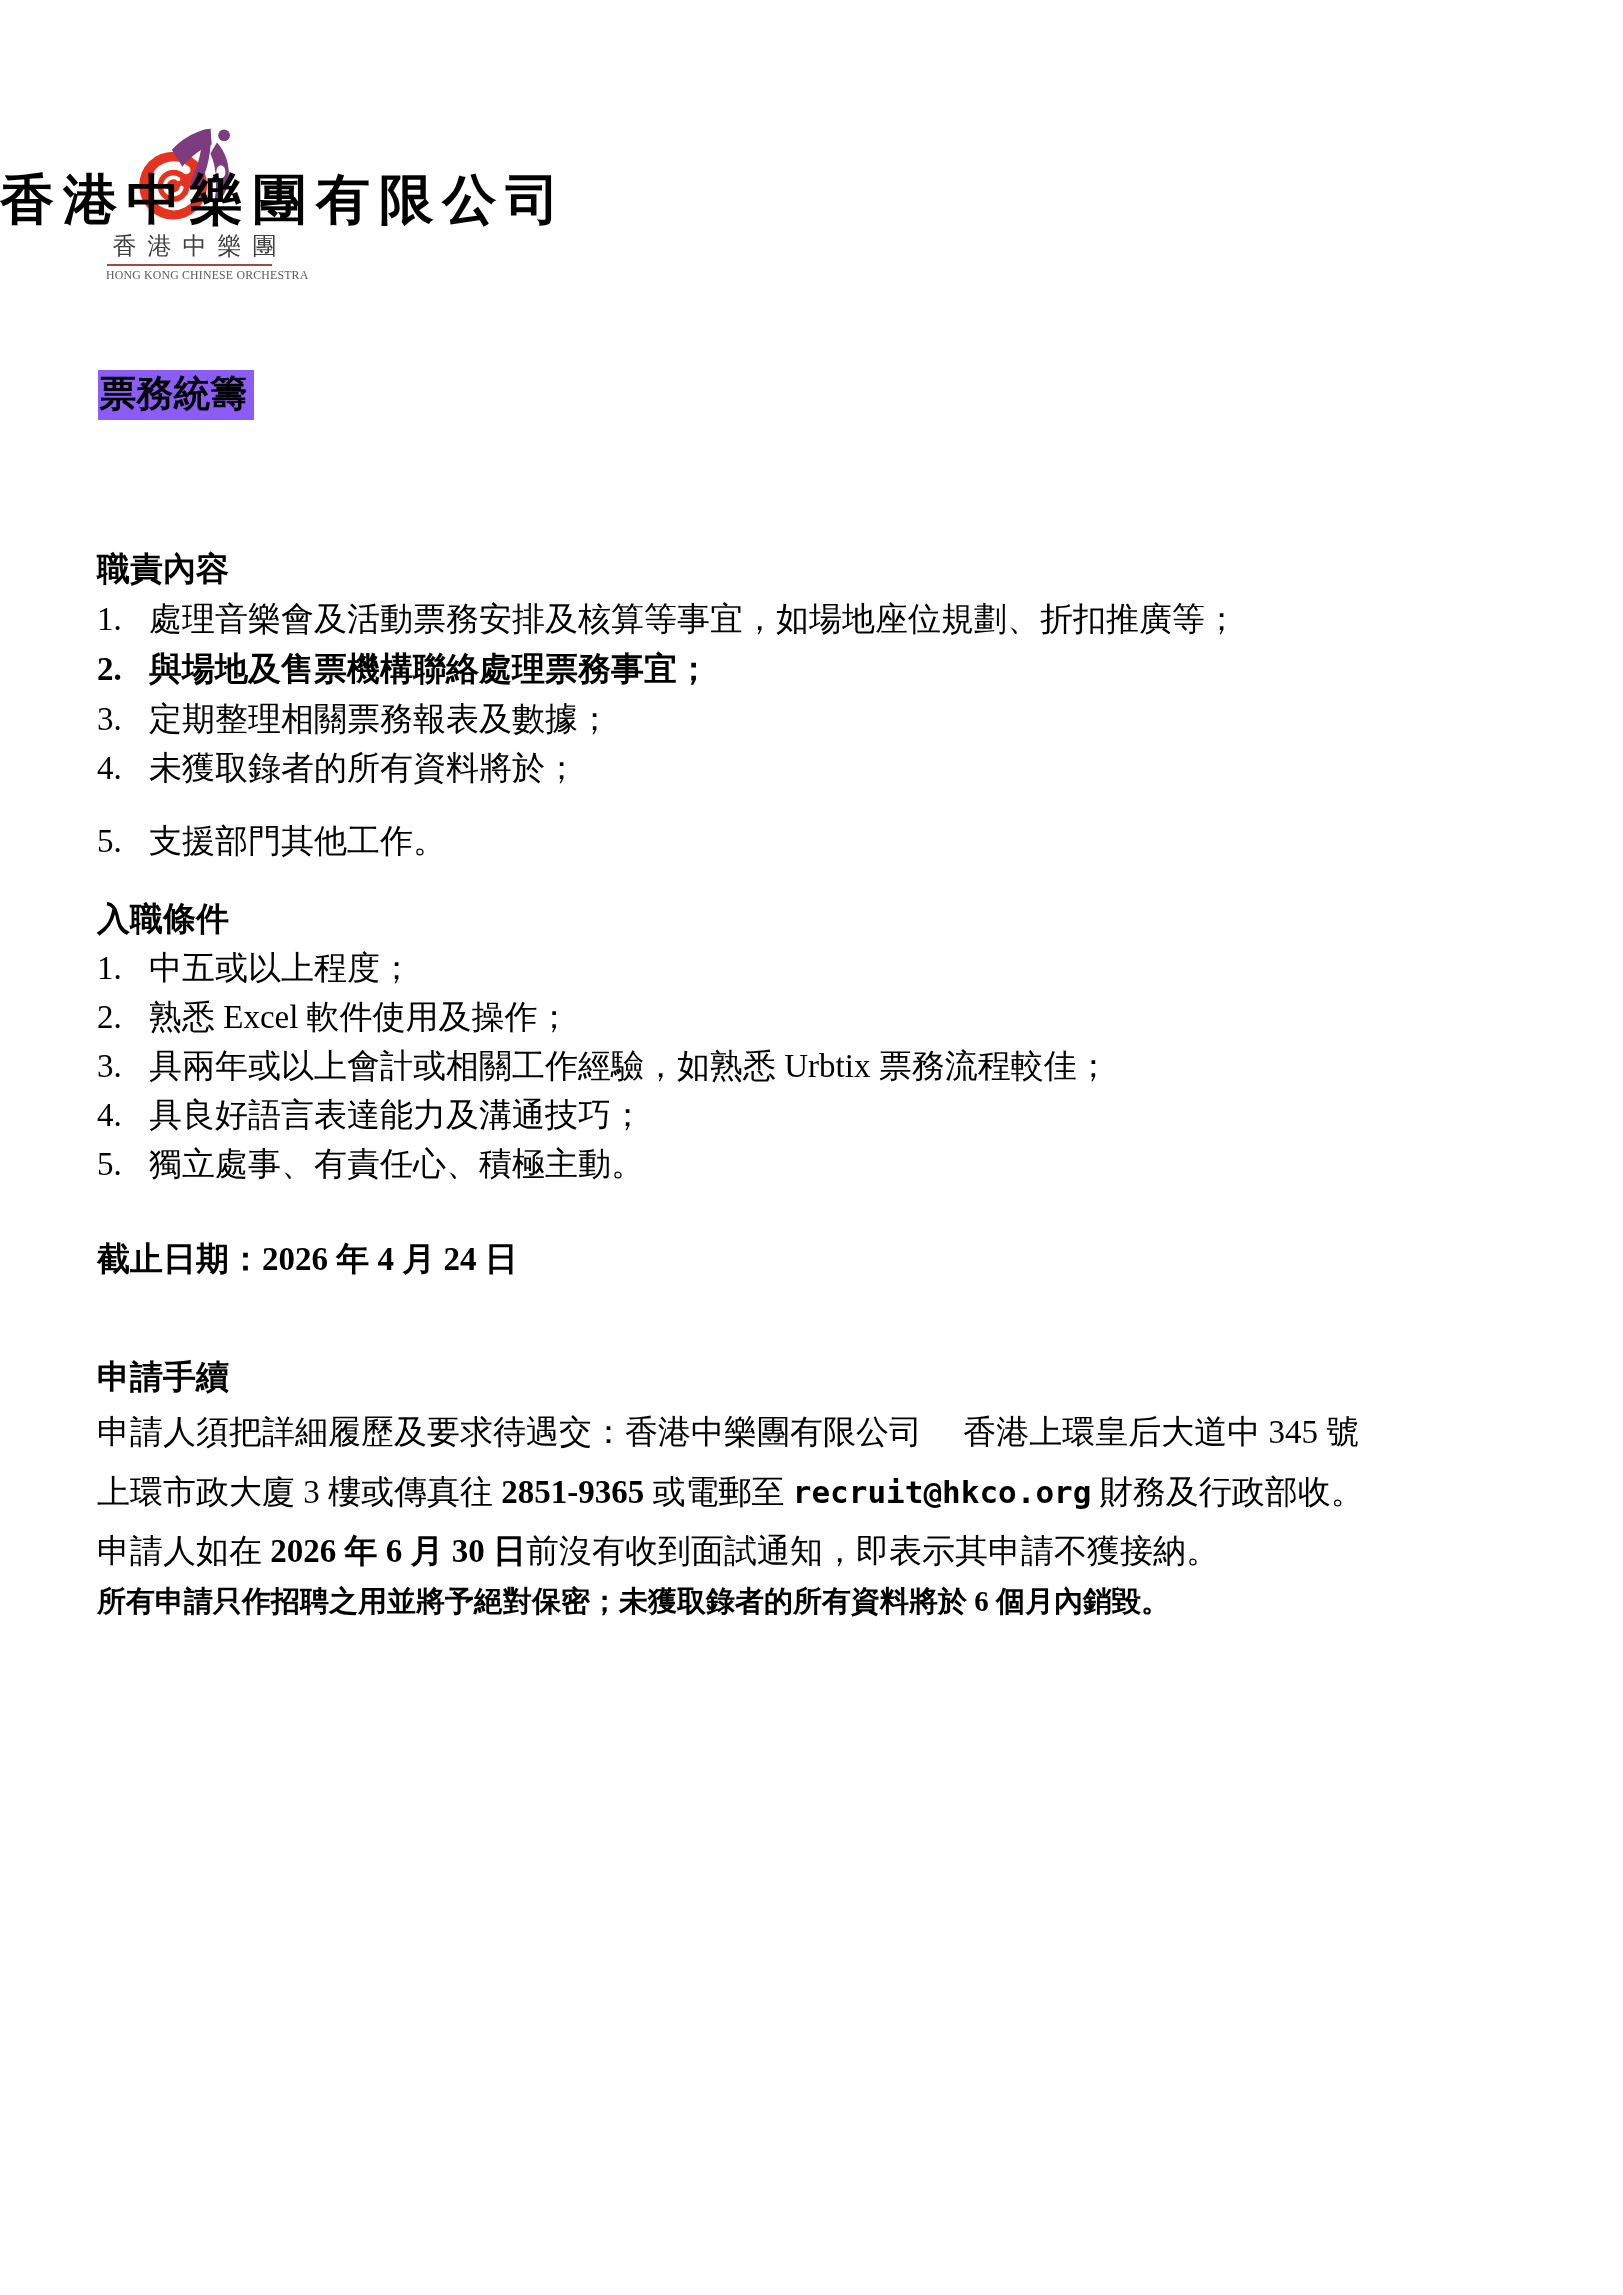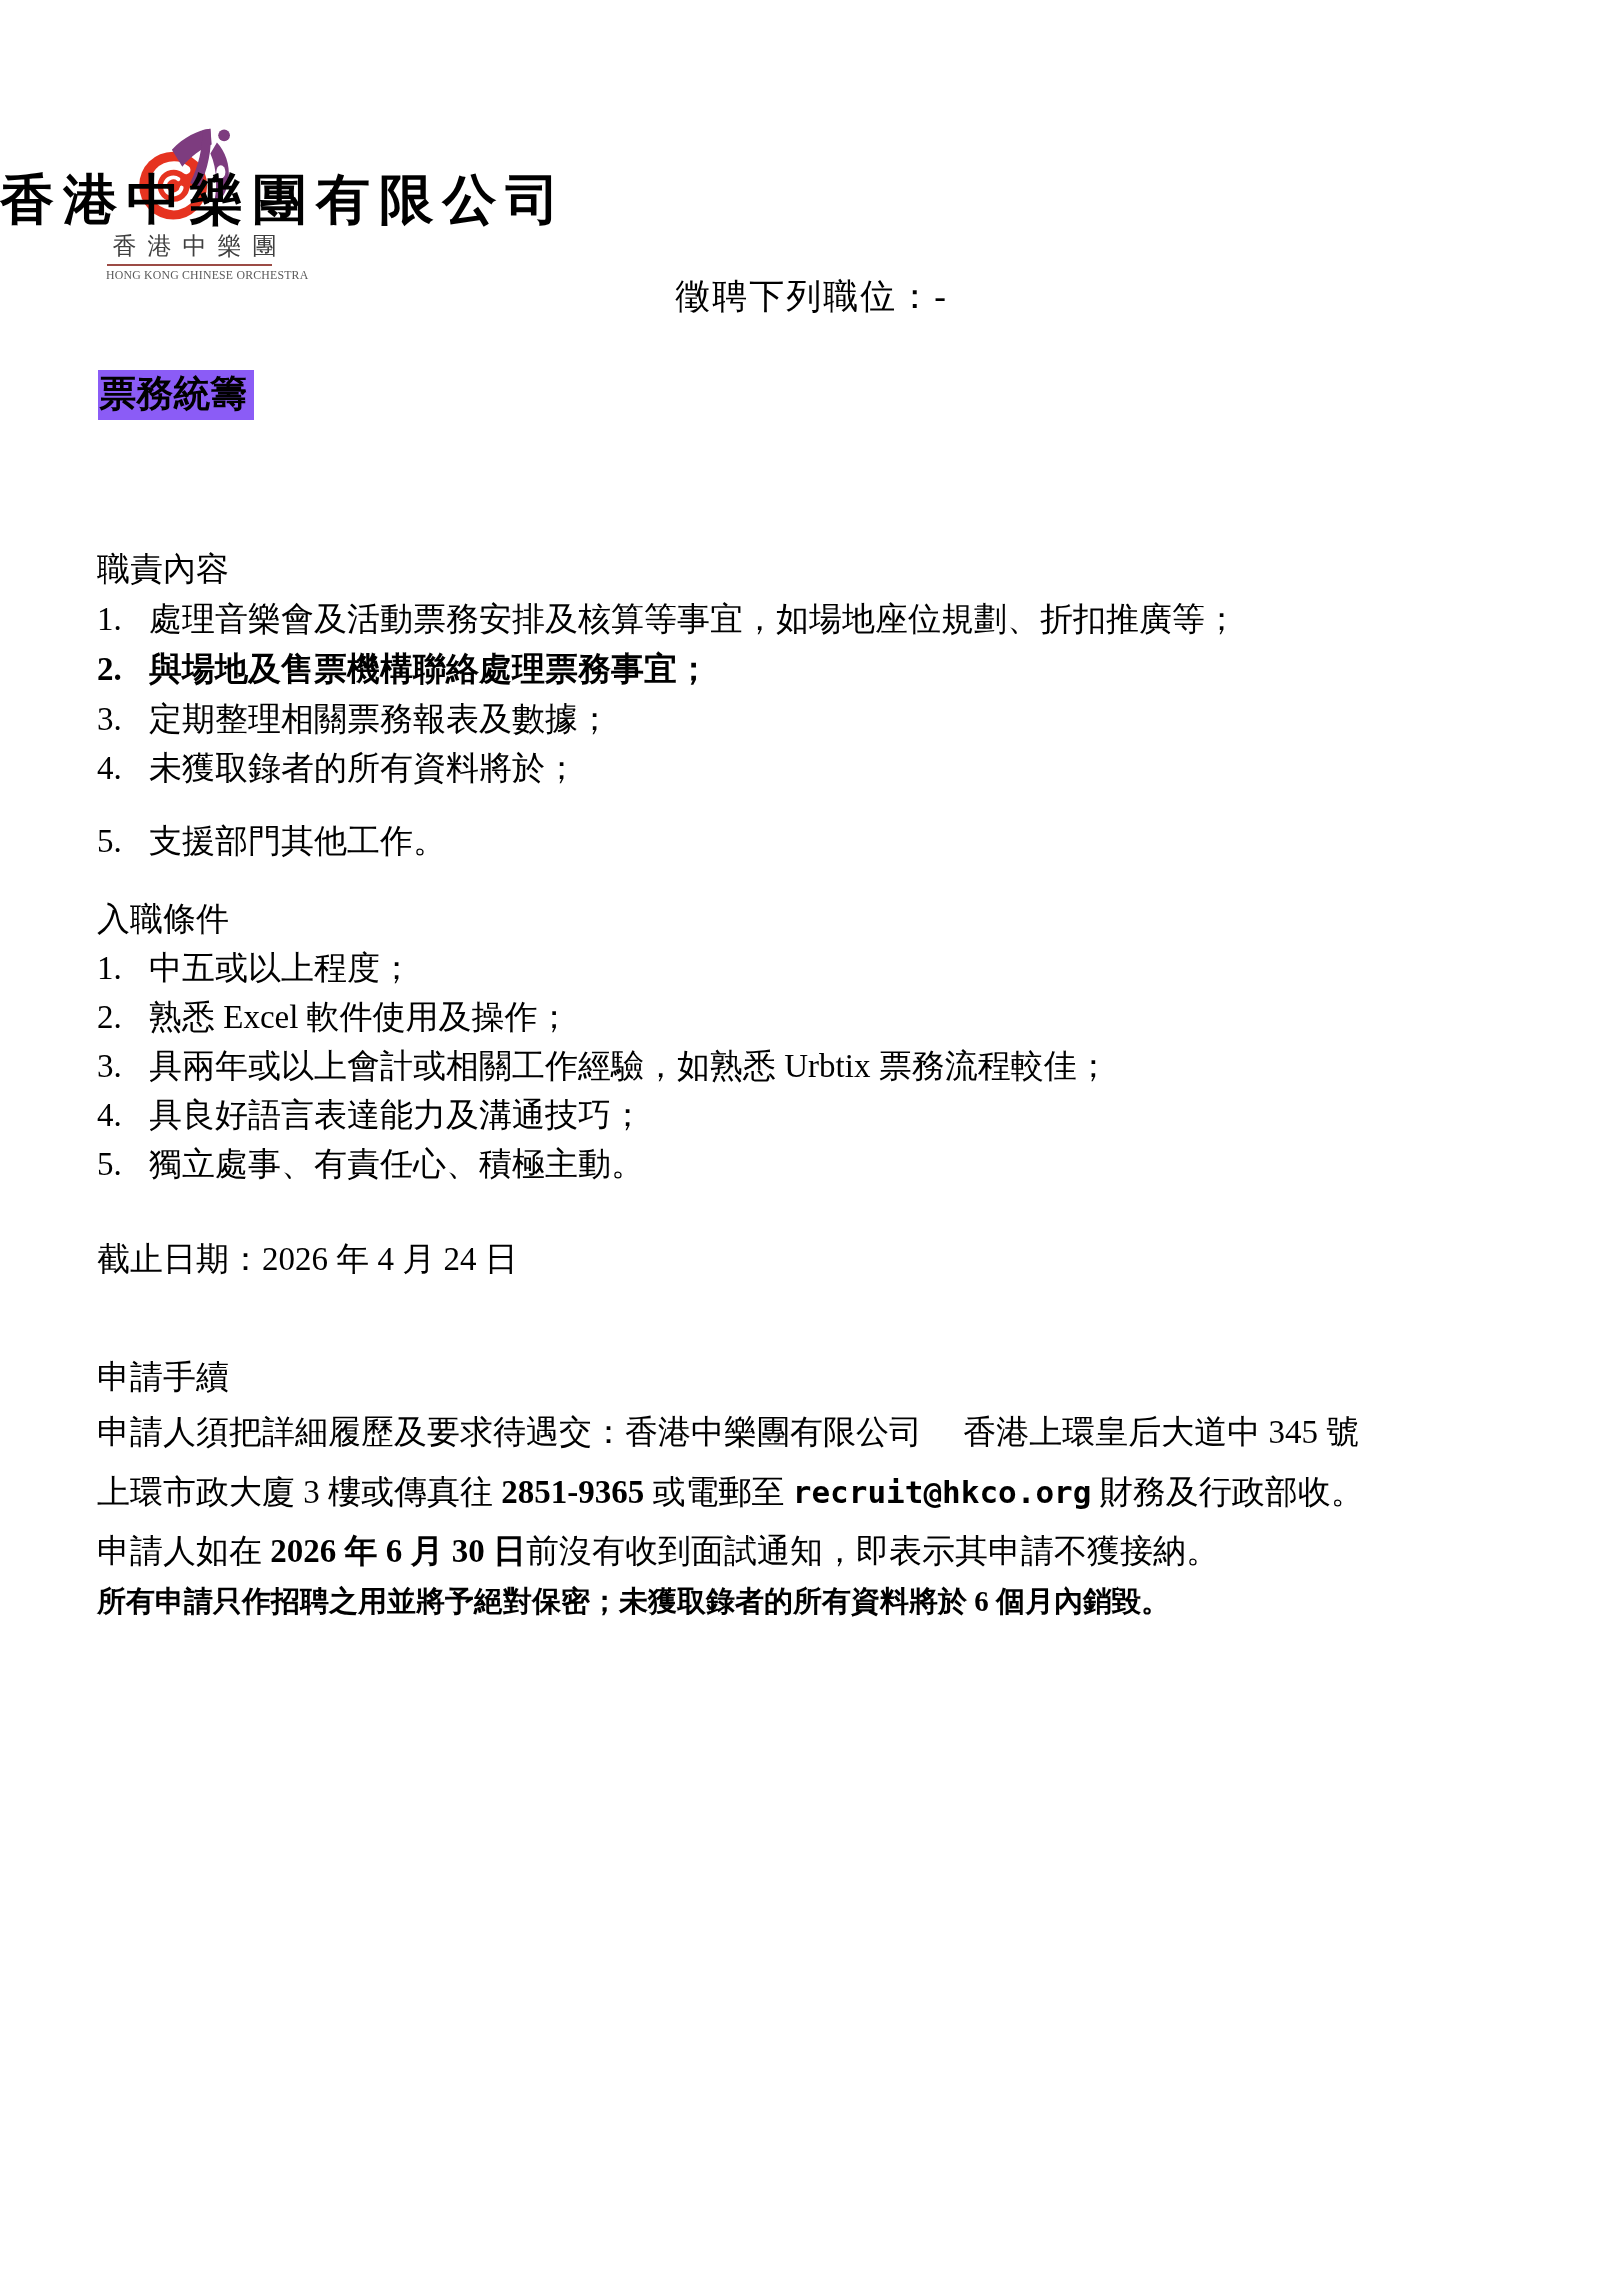--- a/index.html
+++ b/index.html
@@ -34,21 +34,21 @@
     left:0;top:273px;width:100%;
     text-align:center;font-size:35px;letter-spacing:2px;white-space:nowrap;
   }
   .job-title{
     left:98px;top:370px;
     font-size:37px;font-weight:bold;line-height:37px;
     padding:5.2px 6.5px 7.9px 1.3px;
     white-space:nowrap;
   }
   
-  .h-bold{left:97px;font-size:33px;font-weight:normal;white-space:nowrap;}
+  .h-bold{left:97px;font-size:33px;font-weight:bold;white-space:nowrap;}
   .line{left:97px;font-size:33px;white-space:nowrap;}
   .num{display:inline-block;width:52px;}
   .bd{font-weight:bold;}
   .mono{font-family:"DejaVu Sans Mono","Liberation Mono",monospace;font-weight:600;font-size:31px;}
   .privacy-line{left:97px;font-size:29px;font-weight:bold;white-space:nowrap;}
 </style>
 </head>
 <body>
 
 <div class="page">
@@ -69,21 +69,20 @@
         <circle cx="138" cy="20" r="9"></circle>
       </g>
       <ellipse cx="133" cy="76" rx="7" ry="10" fill="#ffffff"></ellipse>
     </svg>
     <div class="logo-cn">香港中樂團</div>
     <div class="logo-rule"></div>
     <div class="logo-en">HONG KONG CHINESE ORCHESTRA</div>
   </div>
 
   <div class="abs company-title">香港中樂團有限公司</div>
-  <div class="abs recruit-subtitle">徵聘下列職位：-</div>
 
   <div class="abs job-title" style="background:#8b5cf6;">票務統籌</div>
 
   <div class="abs h-bold" style="top:547px;">職責內容</div>
 
   <div class="abs line" style="top:597px;">
     <span class="num">1.</span><span>處理音樂會及活動票務安排及核算等事宜，如場地座位規劃、折扣推廣等；</span>
   </div>
   <div class="abs line" style="top:647px;font-weight:bold;">
     <span class="num">2.</span><span>與場地及售票機構聯絡處理票務事宜；</span>

